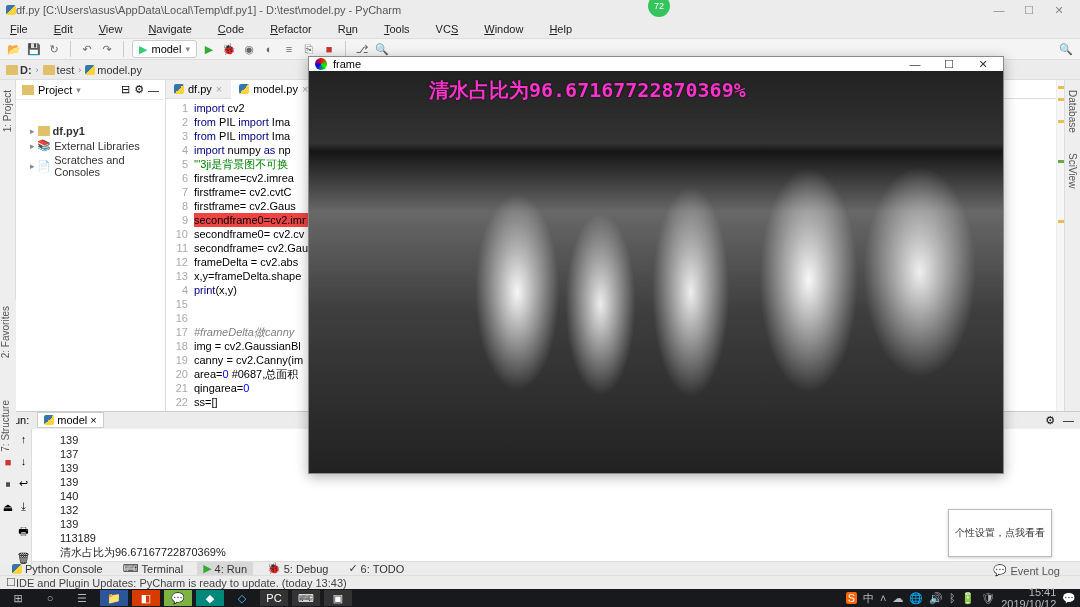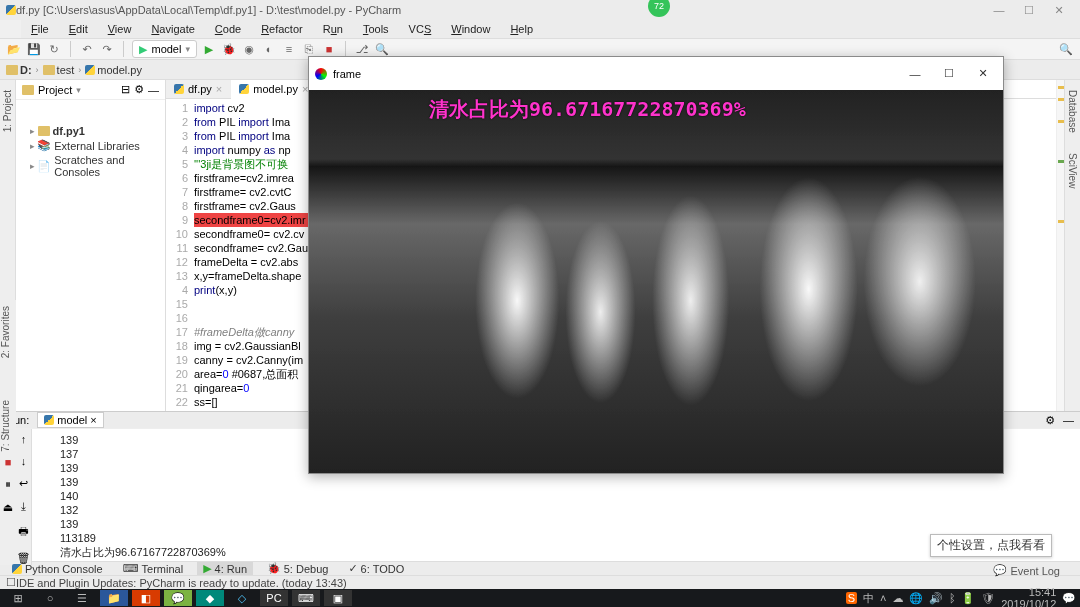--- a/index.html
+++ b/index.html
@@ -1,21 +1,21 @@
 <!DOCTYPE html>
 <html><head>
 <meta charset="utf-8">
 <style>
 * { margin: 0; padding: 0; box-sizing: border-box; font-family: "Segoe UI", Arial, sans-serif; font-size: 11px; }
 html, body { width: 1080px; height: 607px; overflow: hidden; background: #f0f0f0; }
 .titlebar { height: 20px; background: #ececec; display: flex; align-items: center; padding: 0 6px; color: #555; }
 .titlebar .title { flex: 1; }
 .titlebar .wbtn { width: 30px; text-align: center; color: #888; cursor: default; }
 .green-circle { position: absolute; top:-5px; left: 648px; width: 22px; height: 22px; border-radius: 50%; background: #35c45a; color:#fff; font-size:9px; display:flex;align-items:center;justify-content:center; }
-.menubar { height: 18px; background: #ececec; display: flex; align-items: center; gap: 12px; padding: 0 6px; color: #222; margin-left: 21px; }
+.menubar { height: 18px; background: #ececec; display: flex; align-items: center; gap: 18px; padding: 0 6px; color: #222; }
 .menubar span { padding: 0 4px; }
 .menubar span u { text-decoration: underline; }
 .toolbar { height: 22px; background: #f4f4f4; border-top:1px solid #ddd; border-bottom:1px solid #ddd; display:flex; align-items:center; gap:4px; padding:0 6px; }
 .tbtn { width:16px; height:16px; display:inline-flex; align-items:center; justify-content:center; color:#666; }
 .run-combo { display:flex; align-items:center; border:1px solid #ccc; border-radius:3px; padding:0 6px; height:18px; background:#fff; gap:4px; }
 .run-combo .py { color:#3c7; }
 .sep { width:1px; height:16px; background:#ccc; margin:0 4px; }
 .navbar { height:20px; background:#ececec; border-bottom:1px solid #ddd; display:flex; align-items:center; padding:0 6px; gap:4px; color:#333; }
 .navbar .chip { display:flex; align-items:center; gap:2px; }
 .main { display:flex; height: calc(607px - 20px - 18px - 22px - 20px - 150px - 14px - 14px - 18px); }
@@ -54,24 +54,24 @@
 .console div { line-height:14px; white-space:pre; }
 .bottom-tabs { height:14px; background:#ececec; border-top:1px solid #ddd; display:flex; align-items:center; padding:0 6px; gap:8px; }
 .bottom-tabs .bt { display:flex; align-items:center; gap:3px; padding:0 6px; color:#333; }
 .bottom-tabs .bt.active { background:#d8d8d8; }
 .status { height:14px; background:#ececec; border-top:1px solid #ddd; display:flex; align-items:center; padding:0 6px; color:#444; }
 .status .st { flex:1; }
 .taskbar { height:18px; background:#17191c; display:flex; align-items:center; padding:0 4px; gap:4px; }
 .taskbar .tb { width:28px; height:16px; display:flex; align-items:center; justify-content:center; color:#bbb; }
 .taskbar .spacer { flex:1; }
 .taskbar .tray { display:flex; align-items:center; gap:6px; color:#bbb; font-size:10px; }
-.popup-hint { position:absolute; right:28px; bottom:50px; background:#fff; border:1px solid #bbb; padding:2px 6px; font-size:12px; color:#333; box-shadow:0 1px 3px rgba(0,0,0,.2); }
+.popup-hint { position:absolute; right:28px; bottom:50px; background:#fff; border:1px solid #bbb; padding:16px 6px; font-size:10px; color:#333; box-shadow:0 1px 3px rgba(0,0,0,.2); }
 
 .frame-win { position:absolute; left:308px; top:56px; width:696px; height:418px; background:#fff; border:1px solid #8a8a8a; box-shadow:0 3px 12px rgba(0,0,0,.3); display:flex; flex-direction:column; }
-.frame-win .ft { height:33px; display:flex; align-items:center; padding:0 6px; gap:6px; }
+.frame-win .ft { height:14px; display:flex; align-items:center; padding:0 6px; gap:6px; }
 .frame-win .ft .t { flex:1; }
 .frame-win .ft .wb { width:28px; text-align:center; color:#333; }
 .frame-win .img { flex:1; position:relative; background:#555; overflow:hidden; }
 .overlay-text { position:absolute; top:6px; left:120px; color:#ff33cc; font-family: "SimSun", monospace; font-size:20px; font-weight:bold; text-shadow:0 0 2px #000; }
 .imgbg {
   position:absolute; inset:0;
   background:
     radial-gradient(ellipse 60px 140px at 30% 55%, rgba(255,255,255,.9), rgba(255,255,255,0) 70%),
     radial-gradient(ellipse 50px 130px at 42% 58%, rgba(255,255,255,.85), rgba(255,255,255,0) 70%),
     radial-gradient(ellipse 55px 150px at 55% 55%, rgba(255,255,255,.85), rgba(255,255,255,0) 70%),

